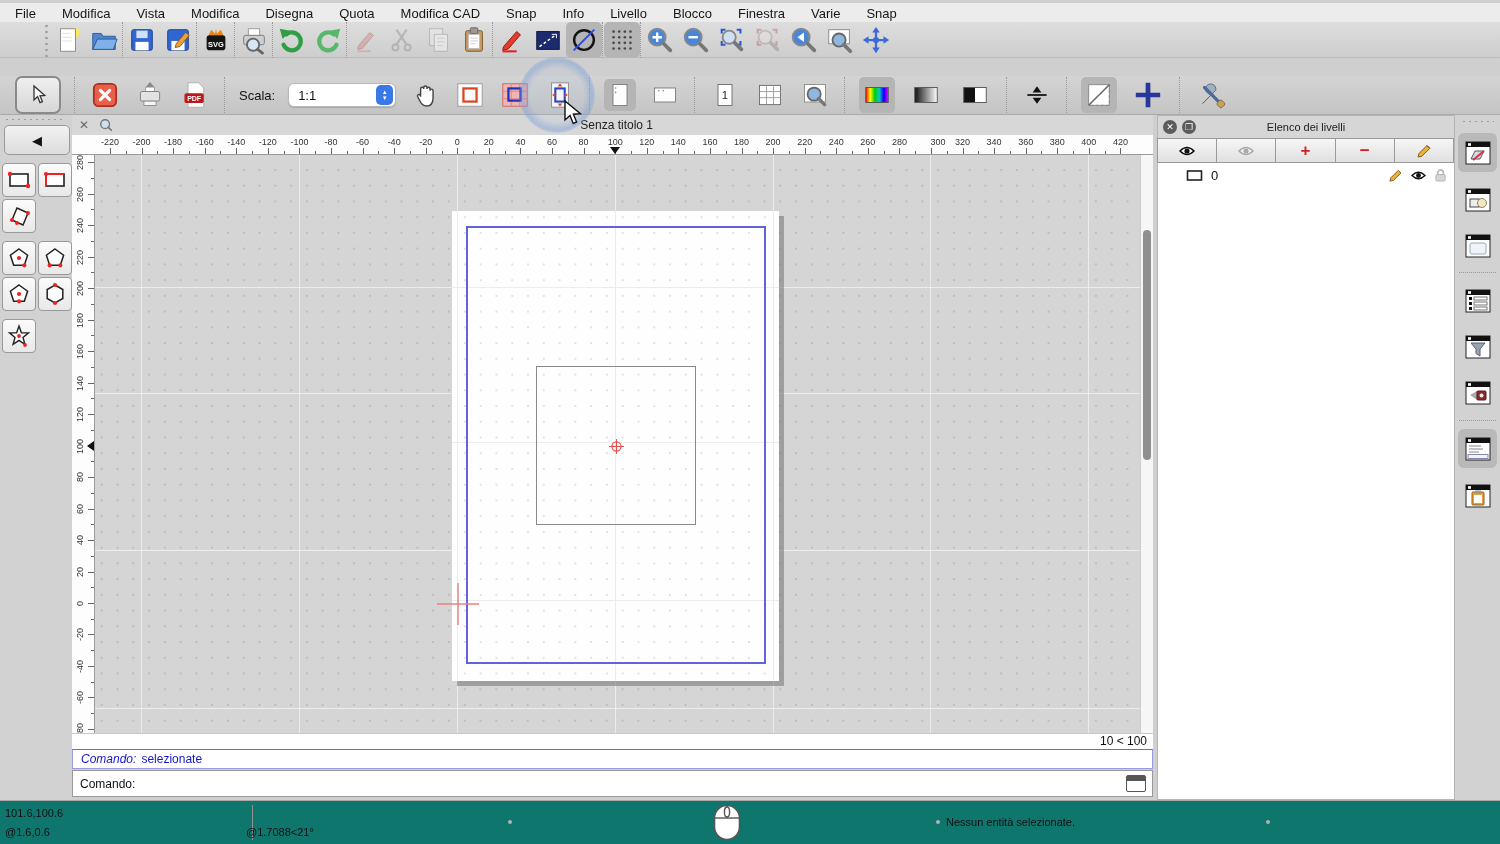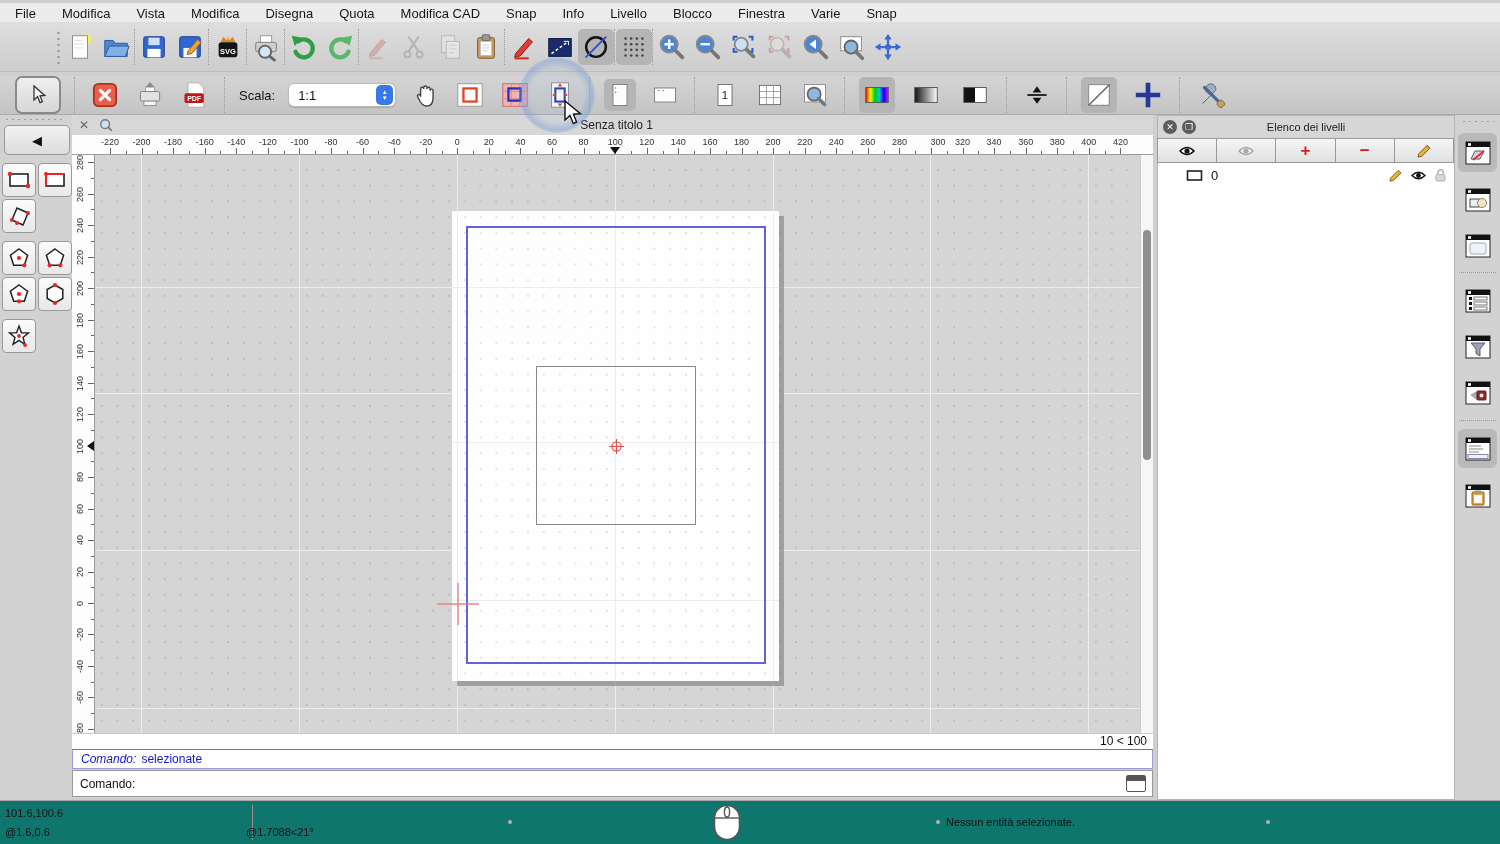--- a/index.html
+++ b/index.html
@@ -5,23 +5,23 @@
   html,body{margin:0;padding:0;background:#888;}
   #app{position:relative;width:1500px;height:844px;background:#cfcfcf;overflow:hidden;
        font-family:"Liberation Sans",sans-serif;-webkit-font-smoothing:antialiased;}
   .abs{position:absolute;}
   
   #menubar{position:absolute;left:0;top:3px;width:1500px;height:22px;background:#ececec;
            display:flex;align-items:center;padding-left:15px;box-sizing:border-box;gap:0;}
   .menu-item{font-size:13px;color:#161616;padding:0 13px 0 13px;line-height:22px;white-space:nowrap;}
   .menu-item:first-child{padding-left:0;}
   
-  #toolbar1{position:absolute;left:0;top:22px;width:1500px;height:50px;
+  #toolbar1{position:absolute;left:0;top:22px;width:1500px;height:36px;
             background:linear-gradient(#dedede,#cdcdcd);border-bottom:1px solid #bdbdbd;
-            display:flex;align-items:center;box-sizing:border-box;padding-left:56px;gap:0;}
+            display:flex;align-items:center;box-sizing:border-box;padding-left:44px;gap:0;}
   #toolbar2{position:absolute;left:0;top:76px;width:1500px;height:39px;
             background:linear-gradient(#d4d4d4,#c4c4c4);border-bottom:1px solid #aaa;
             display:flex;align-items:center;box-sizing:border-box;padding-left:15px;gap:13px;}
   .tbtn{width:36px;height:36px;display:flex;align-items:center;justify-content:center;border-radius:5px;flex:0 0 auto;}
   .tbtn.small{width:32px;height:32px;}
   .tbtn.sel{background:#b5b5b5;}
   .tbtn.dis{opacity:.42;}
   .tsep{width:1px;height:36px;border-left:1px dotted #9a9a9a;flex:0 0 auto;}
   .handle-v{width:6px;height:34px;flex:0 0 auto;
             background-image:radial-gradient(#9d9d9d 1px,transparent 1.3px);background-size:5px 6px;}

